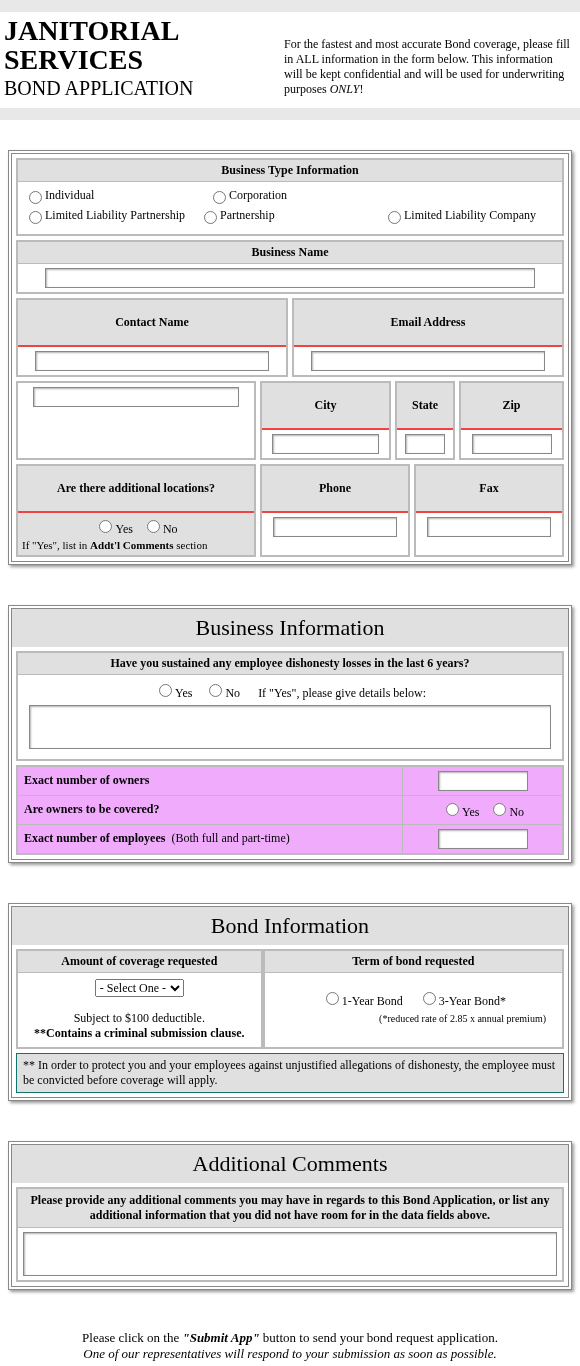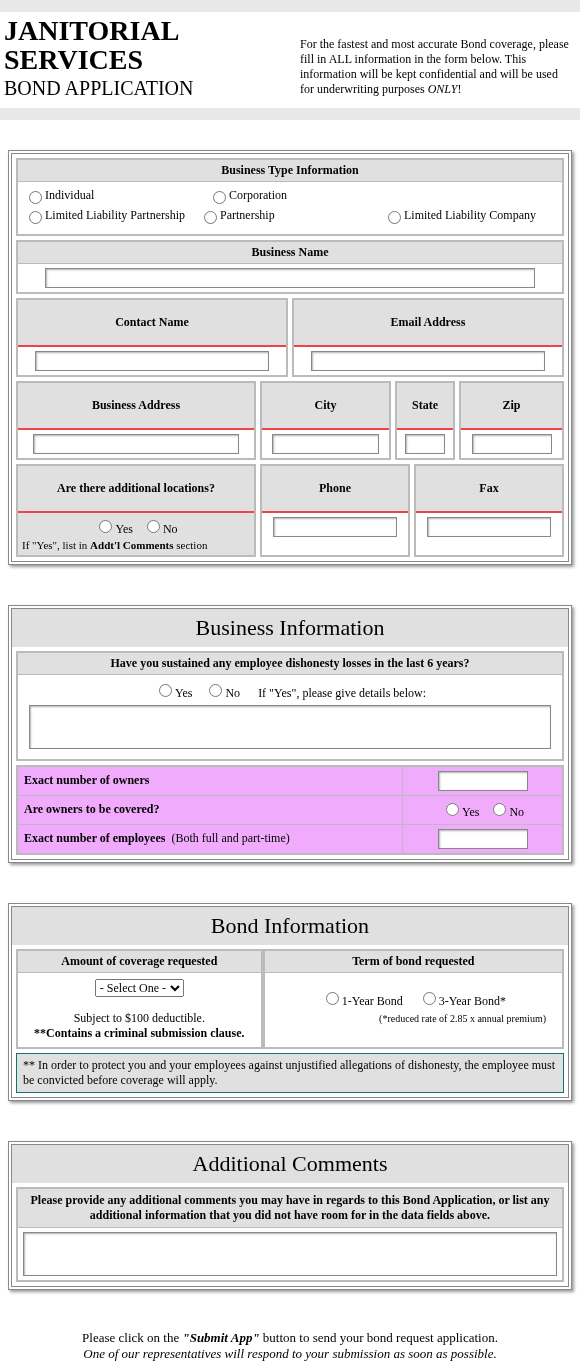--- a/index.html
+++ b/index.html
@@ -29,21 +29,20 @@
 }
 .header-left h2 {
   font-size: 20px;
   font-weight: normal;
   margin: 2px 0 0 0;
 }
 .header-right {
   flex: 1;
   font-size: 12px;
   padding-top: 18px;
-  margin-left: 16px;
 }
 .header-right em { font-style: italic; }
 .greybar { background: #e8e8e8; height: 12px; margin-bottom: 30px; }
 .panel {
   border: 4px double #888;
   margin: 0 8px 40px 8px;
   box-shadow: 2px 2px 3px rgba(0,0,0,0.4);
 }
 .panel-title {
   background: #e0e0e0;
@@ -246,21 +245,20 @@
       <div class="gb"><input type="text" style=""></div>
     </div>
     <div class="gcell">
       <div class="gh">Email Address</div>
       <div class="gb"><input type="text" style=""></div>
     </div>
   </div>
 
   <div class="grid-row">
     <div class="gcell" style="flex:0 0 240px">
-      <div class="gh">Business Address</div>
       <div class="gb"><input type="text" style=""></div>
     </div>
     <div class="gcell">
       <div class="gh">City</div>
       <div class="gb"><input type="text" style=""></div>
     </div>
     <div class="gcell sm">
       <div class="gh">State</div>
       <div class="gb"><input type="text" style="width: 40px;"></div>
     </div>

